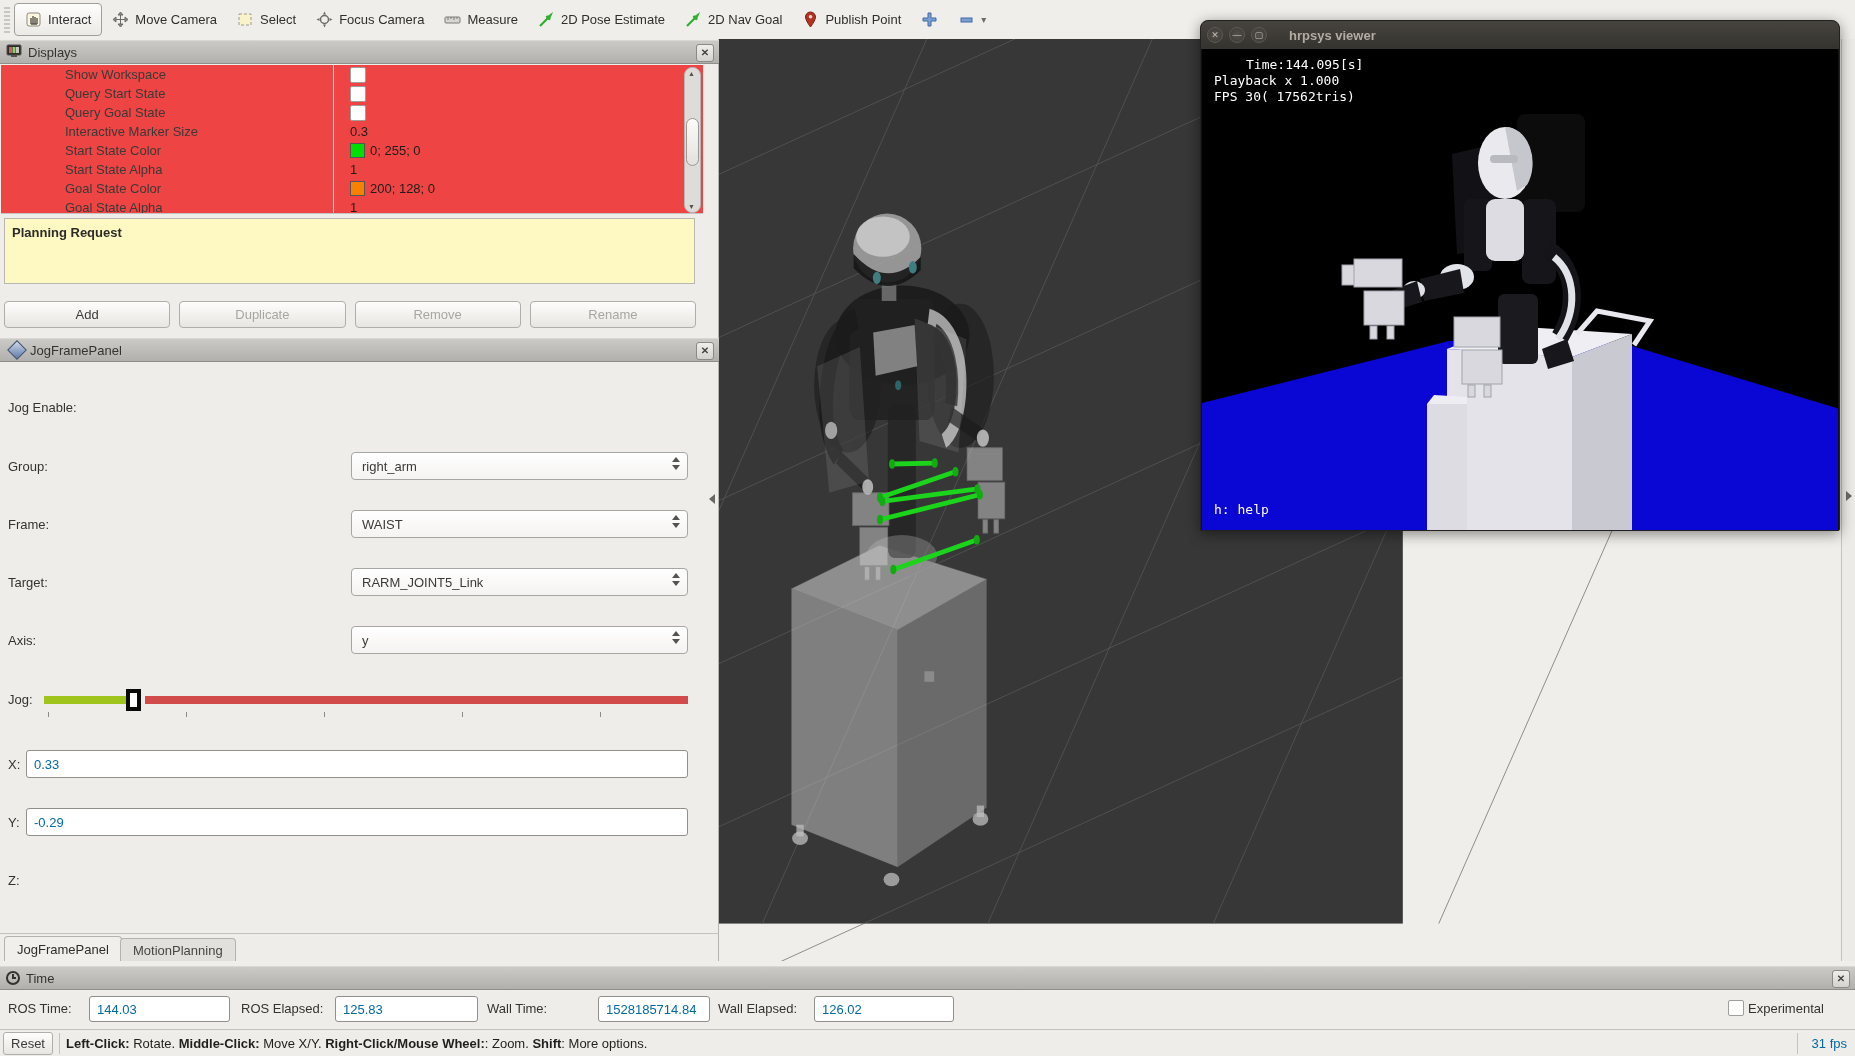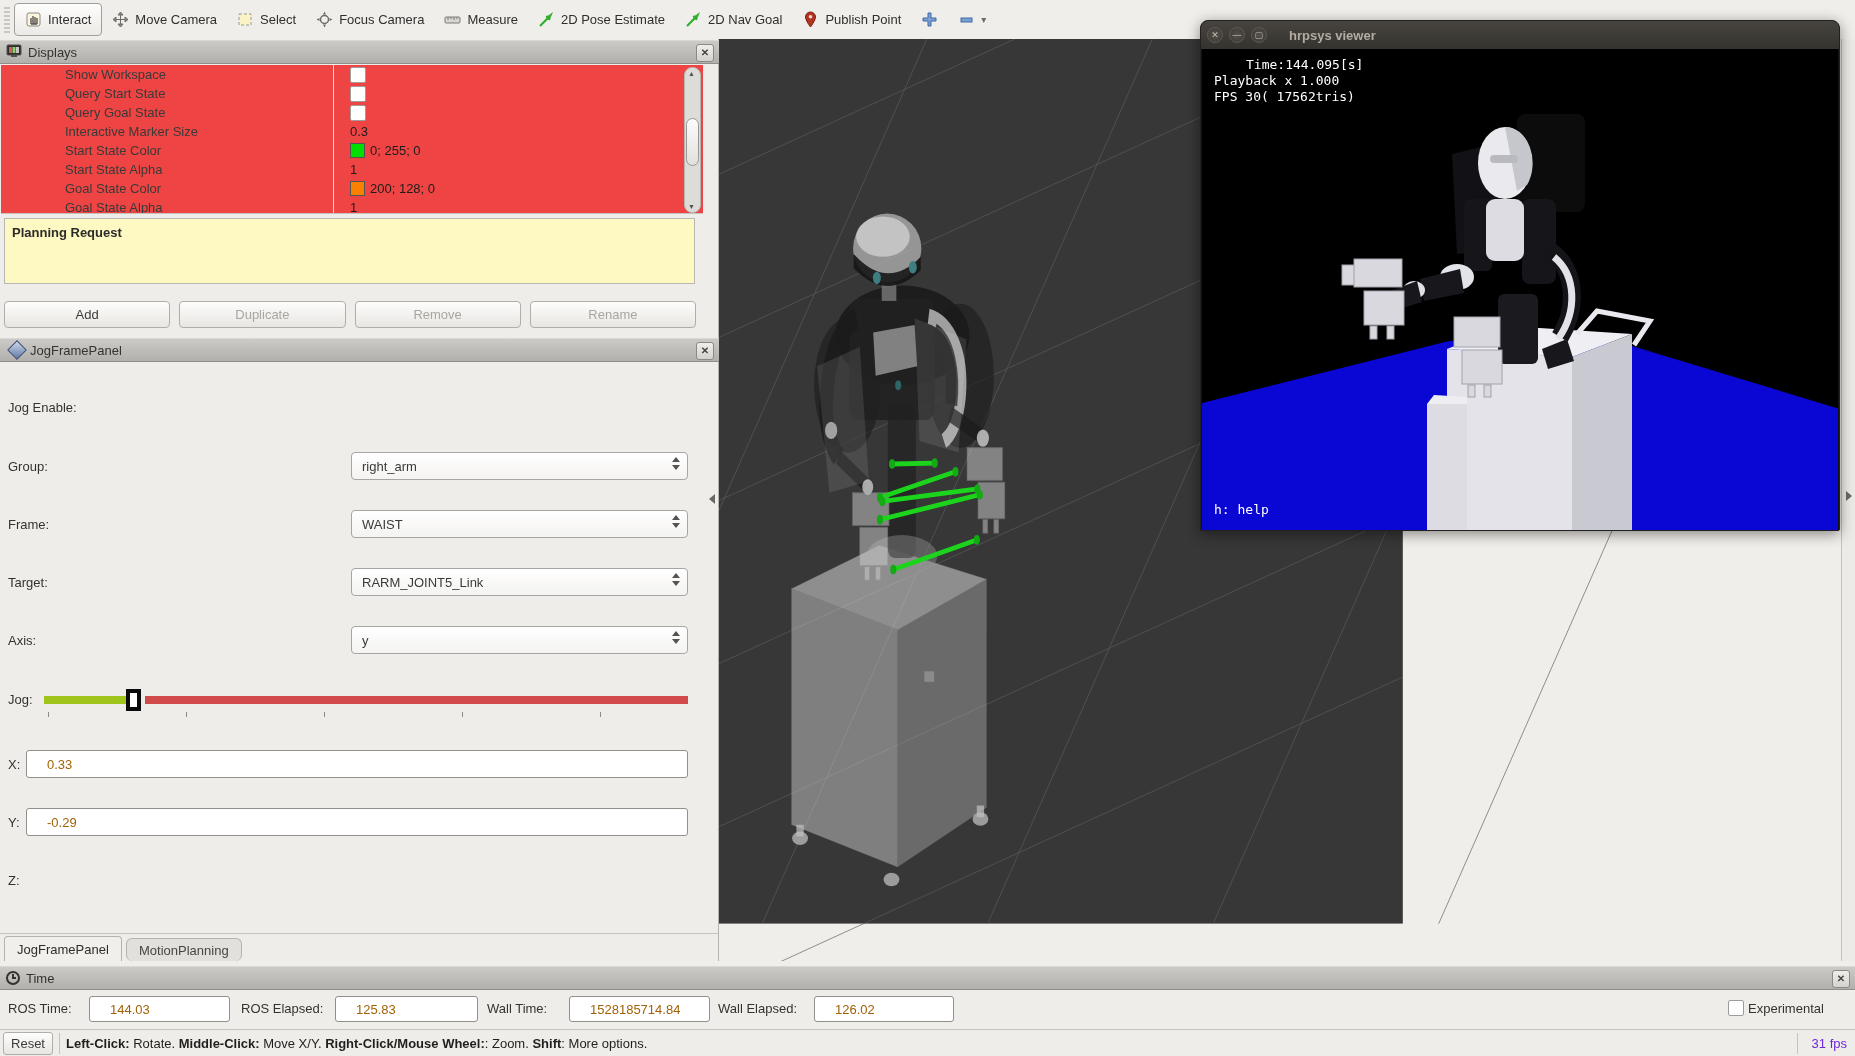--- a/index.html
+++ b/index.html
@@ -24,21 +24,21 @@
   .btn{border:1px solid #b0aeaa;border-radius:4px;background:linear-gradient(#fdfdfc,#e8e6e2);
        color:#3a3a38;display:flex;align-items:center;justify-content:center;}
   .btn.disabled{color:#a8a6a2;}
   .combo{position:absolute;left:351px;width:337px;height:28px;background:linear-gradient(#ffffff,#f4f3f1);
          border:1px solid #a8a6a2;border-radius:4px;box-sizing:border-box;
          display:flex;align-items:center;padding-left:10px;}
   .spin{position:absolute;right:7px;top:4px;display:flex;flex-direction:column;gap:3px;}
   .tri-up{width:0;height:0;border-left:4px solid transparent;border-right:4px solid transparent;border-bottom:5px solid #55534f;}
   .tri-dn{width:0;height:0;border-left:4px solid transparent;border-right:4px solid transparent;border-top:5px solid #55534f;}
   .tinput{position:absolute;background:#ffffff;border:1px solid #928f8b;border-radius:3px;box-sizing:border-box;
-          display:flex;align-items:center;padding-left:20px;color:#a16207;}
+          display:flex;align-items:center;padding-left:7px;color:#0369a1;}
   .flabel{position:absolute;color:#33332f;}
   .checkbox{display:inline-block;width:14px;height:14px;background:#fff;border:1px solid #a09e9a;border-radius:2px;}
   
   #left-panel{position:absolute;left:0;top:39px;width:719px;height:922px;background:#efede9;
               border-right:1px solid #b5b3ae;box-sizing:border-box;}
   #displays-list{position:absolute;left:1px;top:26px;width:702px;height:148px;background:#ef4444;
                  border-bottom:1px solid #c5c3bf;overflow:hidden;}
   .prow{position:relative;height:19px;display:flex;align-items:center;}
   .plabel{position:absolute;left:64px;}
   .pval{position:absolute;left:349px;display:flex;align-items:center;gap:5px;color:#1d1d1b;}
@@ -97,21 +97,21 @@
   .clock:before{content:"";position:absolute;left:4px;top:1px;width:2px;height:5px;background:#33332f;}
   .clock:after{content:"";position:absolute;left:4px;top:4px;width:4px;height:2px;background:#33332f;}
   #time-content{position:absolute;left:0;top:990px;width:1855px;height:39px;background:#efede9;}
   #status-bar{position:absolute;left:0;top:1029px;width:1855px;height:27px;background:#efede9;
               border-top:1px solid #c5c3bf;box-sizing:border-box;display:flex;align-items:center;}
   #reset-btn{width:48px;height:21px;margin-left:3px;border-radius:3px;}
   .vsep{width:1px;height:21px;background:#c5c3bf;margin:0 6px;}
   #help-text{color:#1f1f1d;}
   #help-text .b{font-weight:bold;}
   #fps-box{margin-left:auto;display:flex;align-items:center;height:100%;}
-  #fps{padding:0 8px;color:#6d28d9;}
+  #fps{padding:0 8px;color:#0369a1;}
 </style>
 </head>
 <body>
 
 <div id="screen">
 
   <div id="toolbar">
     <div class="tb-handle"></div>
     <div class="tool pressed">
       <span class="ticon">
@@ -337,21 +337,21 @@
     </div>
 
     <span class="flabel" style="left:8px;top:718px;">X:</span>
     <div class="tinput" style="left:26px;top:711px;width:662px;height:28px;">0.33</div>
     <span class="flabel" style="left:8px;top:776px;">Y:</span>
     <div class="tinput" style="left:26px;top:769px;width:662px;height:28px;">-0.29</div>
     <span class="flabel" style="left:8px;top:834px;">Z:</span>
 
     <div id="panel-sep"></div>
     <div class="tab active" style="left:4px;">JogFramePanel</div>
-    <div class="tab inactive" style="left:126px;border-radius:6px;">MotionPlanning</div>
+    <div class="tab inactive" style="left:120px;">MotionPlanning</div>
 
     <div id="collapse-left"></div>
   </div>
 
   <svg id="view3d" width="1122" height="922" viewBox="719 39 1841 961" preserveAspectRatio="none">
     <rect x="719" y="39" width="1122" height="922" fill="#373737"></rect>
     <g stroke="#5c5c5c" stroke-width="1" opacity="0.85">
       <line x1="719" y1="180" x2="1841" y2="-146"></line>
       <line x1="719" y1="350" x2="1841" y2="24"></line>
       <line x1="719" y1="520" x2="1841" y2="194"></line>
@@ -516,21 +516,21 @@
     <span class="clock"></span>
     <span class="hdr-title">Time</span>
     <span class="xbtn">✕</span>
   </div>
   <div id="time-content">
     <span class="flabel" style="left:8px;top:11px;">ROS Time:</span>
     <div class="tinput" style="left:89px;top:6px;width:141px;height:26px;">144.03</div>
     <span class="flabel" style="left:241px;top:11px;">ROS Elapsed:</span>
     <div class="tinput" style="left:335px;top:6px;width:143px;height:26px;">125.83</div>
     <span class="flabel" style="left:487px;top:11px;">Wall Time:</span>
-    <div class="tinput" style="left:569px;top:6px;width:141px;height:26px;">1528185714.84</div>
+    <div class="tinput" style="left:598px;top:6px;width:112px;height:26px;">1528185714.84</div>
     <span class="flabel" style="left:718px;top:11px;">Wall Elapsed:</span>
     <div class="tinput" style="left:814px;top:6px;width:140px;height:26px;">126.02</div>
     <span class="checkbox" style="position:absolute;left:1728px;top:10px;"></span>
     <span class="flabel" style="left:1748px;top:11px;">Experimental</span>
   </div>
 
   <div id="status-bar">
     <div class="btn" id="reset-btn">Reset</div>
     <div class="vsep"></div>
     <div id="help-text">

